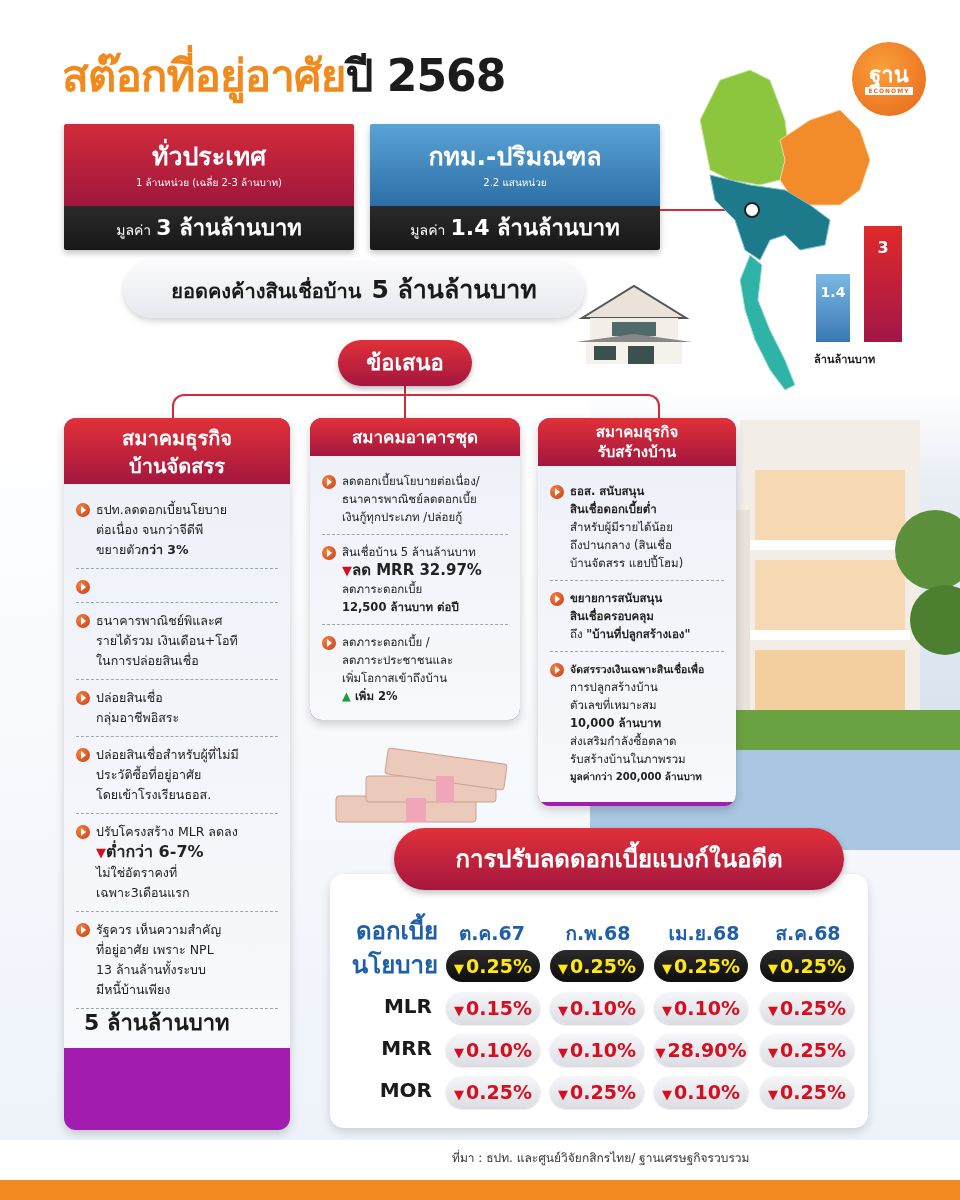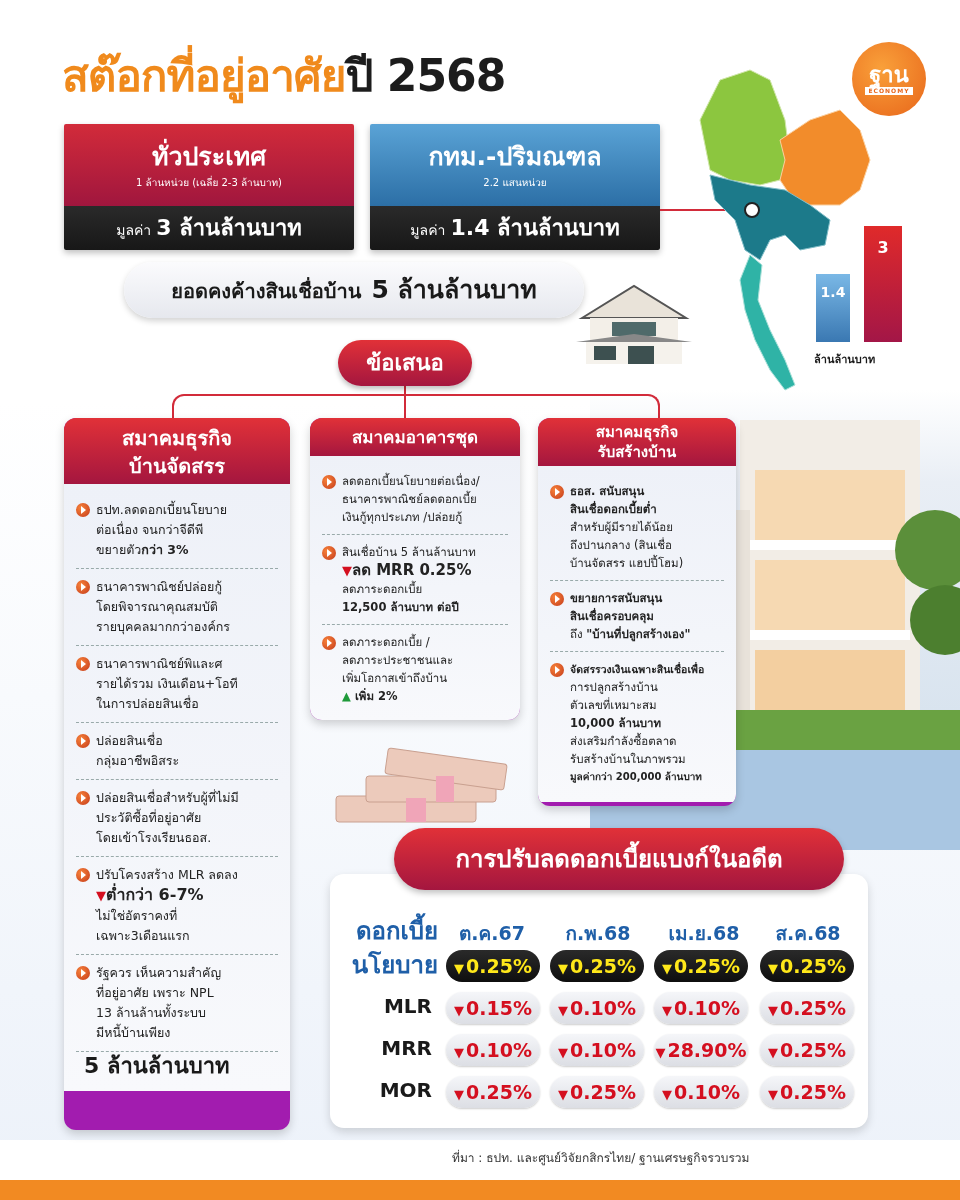--- a/index.html
+++ b/index.html
@@ -161,25 +161,20 @@
     <div class="item">
       <span class="bullet"></span>
       <div>
         <div>ธปท.ลดดอกเบี้ยนโยบาย</div>
         <div>ต่อเนื่อง จนกว่าจีดีพี</div>
         <div><span>ขยายตัว</span><span class="b">กว่า 3%</span></div>
       </div>
     </div>
     <div class="item">
       <span class="bullet"></span>
-      <div>
-        <div>ธนาคารพาณิชย์ปล่อยกู้</div>
-        <div>โดยพิจารณาคุณสมบัติ</div>
-        <div>รายบุคคลมากกว่าองค์กร</div>
-      </div>
     </div>
     <div class="item">
       <span class="bullet"></span>
       <div>
         <div>ธนาคารพาณิชย์พิและศ</div>
         <div>รายได้รวม เงินเดือน+โอที</div>
         <div>ในการปล่อยสินเชื่อ</div>
       </div>
     </div>
     <div class="item">
@@ -227,21 +222,21 @@
       <div>
         <div>ลดดอกเบี้ยนโยบายต่อเนื่อง/</div>
         <div>ธนาคารพาณิชย์ลดดอกเบี้ย</div>
         <div>เงินกู้ทุกประเภท /ปล่อยกู้</div>
       </div>
     </div>
     <div class="item">
       <span class="bullet"></span>
       <div>
         <div>สินเชื่อบ้าน 5 ล้านล้านบาท</div>
-        <div class="b" style="font-size:15px"><span class="red-down">▼</span><span>ลด MRR  0.25%</span></div>
+        <div class="b" style="font-size:15px"><span class="red-down">▼</span><span>ลด MRR  32.97%</span></div>
         <div>ลดภาระดอกเบี้ย</div>
         <div class="b">12,500 ล้านบาท ต่อปี</div>
       </div>
     </div>
     <div class="item">
       <span class="bullet"></span>
       <div>
         <div>ลดภาระดอกเบี้ย /</div>
         <div>ลดภาระประชาชนและ</div>
         <div>เพิ่มโอกาสเข้าถึงบ้าน</div>

